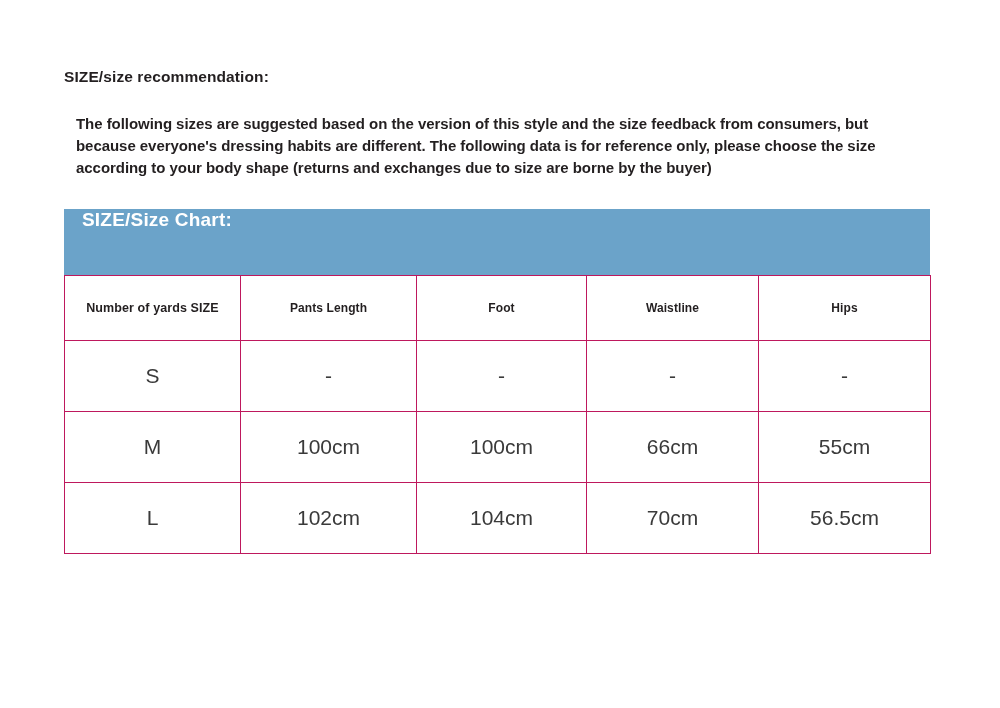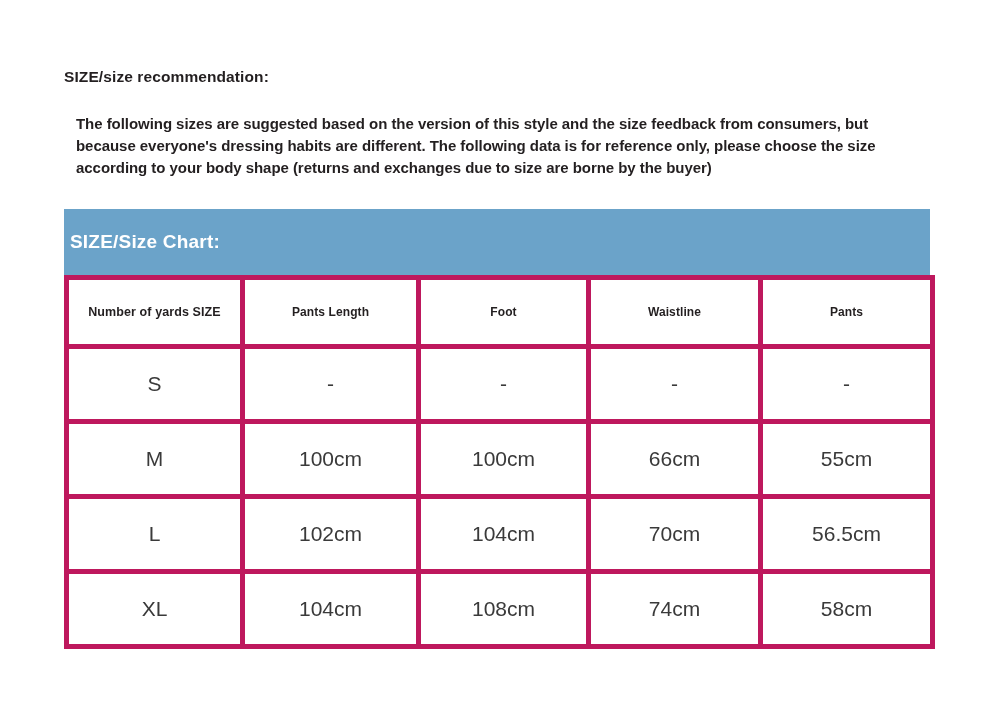--- a/index.html
+++ b/index.html
@@ -37,38 +37,37 @@
     letter-spacing: -0.05px;
   }
   .chart-wrap {
     margin-top: 30px;
     width: 866px;
   }
   .chart-banner {
     background: #6ba3c9;
     height: 66px;
     display: flex;
-    align-items: center;
-    padding-left: 6px;
+    padding-left: 18px;
     box-sizing: border-box;
   }
   .chart-banner-text {
     color: #ffffff;
     font-size: 19px;
     font-weight: bold;
     letter-spacing: 0.2px;
   }
   table.size-table {
     border-collapse: collapse;
     width: 866px;
     table-layout: fixed;
   }
   table.size-table td,
   table.size-table th {
-    border: 5px solid #be185d;
+    border: 1px solid #be185d;
     text-align: center;
     vertical-align: middle;
     padding: 4px;
   }
   thead th {
     height: 56px;
     font-size: 12px;
     font-weight: bold;
     color: #231f20;
     letter-spacing: 0.1px;
@@ -113,21 +112,21 @@
           <col class="c3">
           <col class="c4">
           <col class="c5">
       </colgroup>
       <thead>
         <tr>
           <th class="first-col">Number of yards SIZE</th>
           <th>Pants Length</th>
           <th>Foot</th>
           <th>Waistline</th>
-          <th>Pants</th>
+          <th>Hips</th>
         </tr>
       </thead>
       <tbody>
         <tr>
           <td class="size-label">S</td>
           <td>-</td>
           <td>-</td>
           <td>-</td>
           <td>-</td>
         </tr>
@@ -138,24 +137,17 @@
           <td>66cm</td>
           <td>55cm</td>
         </tr>
         <tr>
           <td class="size-label">L</td>
           <td>102cm</td>
           <td>104cm</td>
           <td>70cm</td>
           <td>56.5cm</td>
         </tr>
-        <tr>
-          <td class="size-label">XL</td>
-          <td>104cm</td>
-          <td>108cm</td>
-          <td>74cm</td>
-          <td>58cm</td>
-        </tr>
       </tbody>
     </table>
 
   </div>
 </div>
 
 </body></html>

